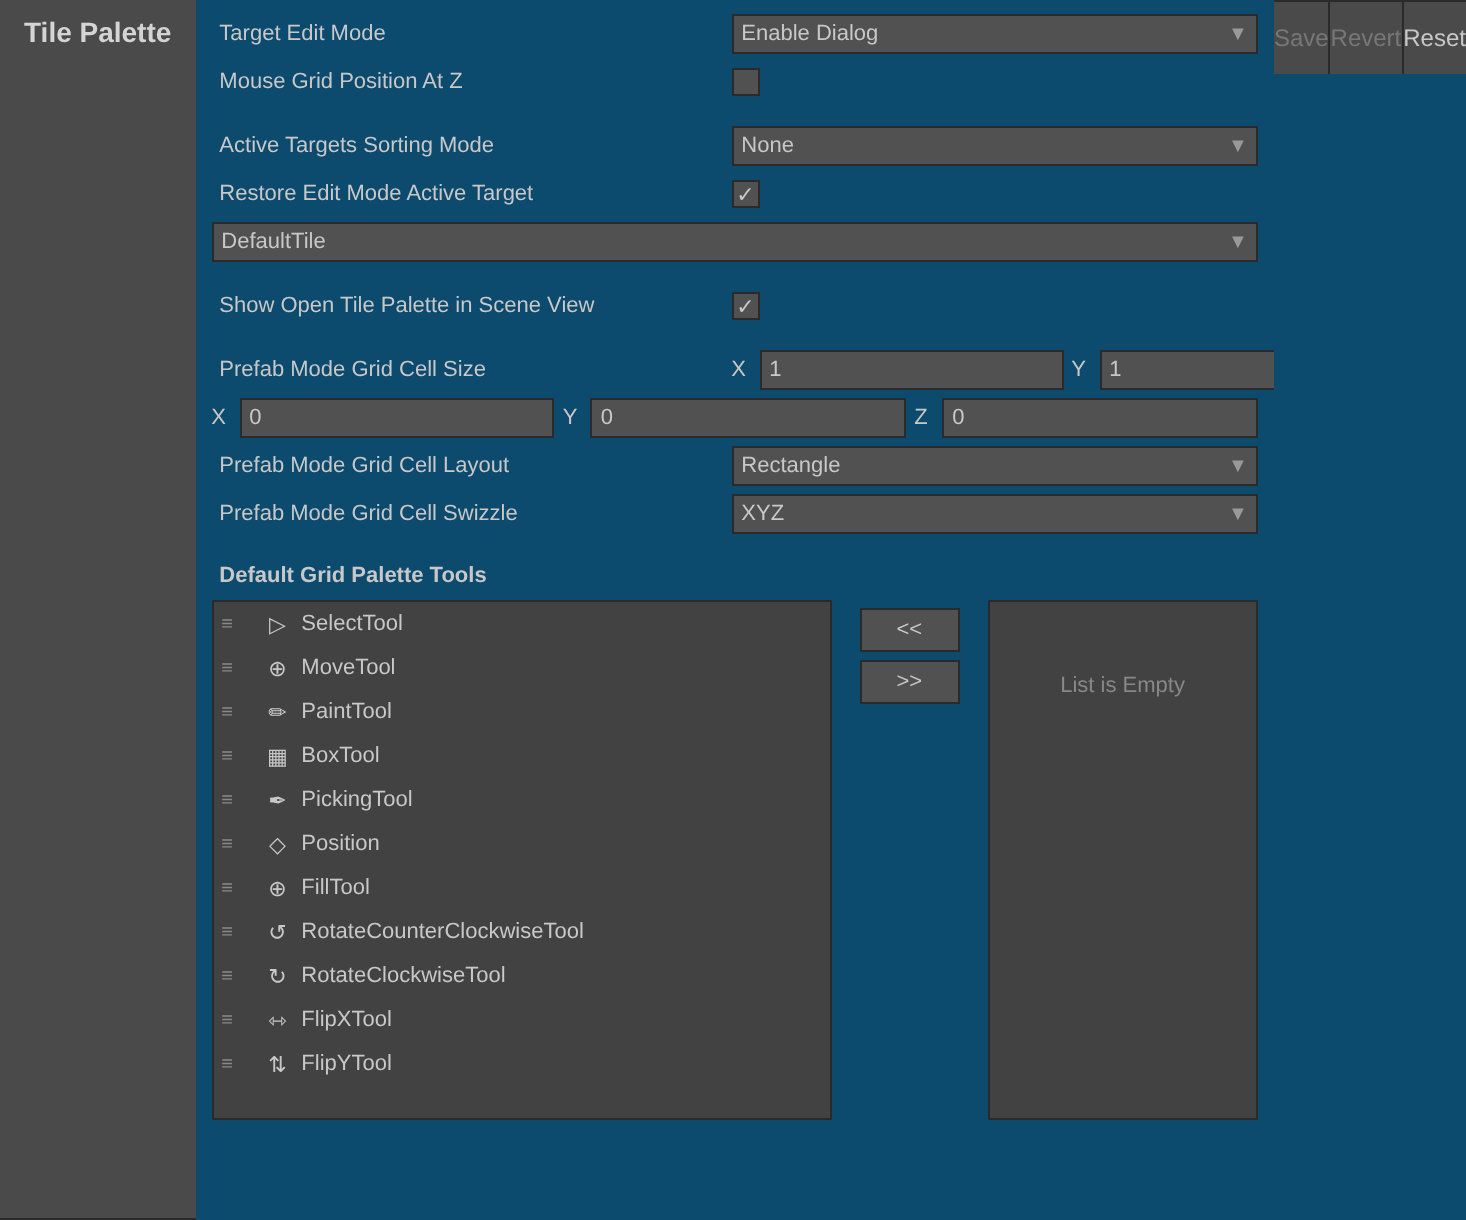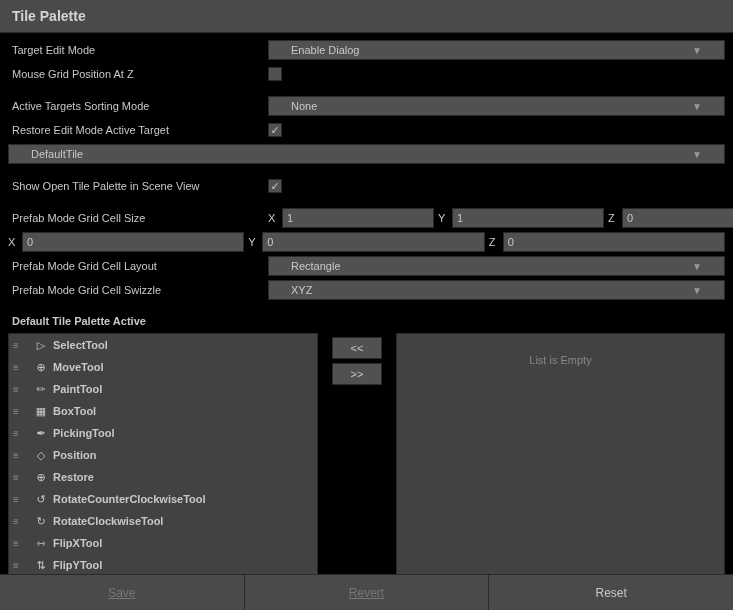--- a/index.html
+++ b/index.html
@@ -7,23 +7,23 @@
       background: #3c3c3c;
       font-family: Arial, sans-serif;
       font-size: 12px;
       color: #c8c8c8;
       width: 733px;
       height: 610px;
       overflow: hidden;
     }
     .window {
       display: flex;
-      flex-direction: column;
+      flex-direction: row;
       height: 100%;
-      background: #000000;
+      background: #0c4a6e;
     }
     .title-bar {
       background: #4a4a4a;
       padding: 8px 12px;
       border-bottom: 1px solid #2a2a2a;
     }
     .title-bar h1 {
       font-size: 14px;
       font-weight: bold;
       color: #d4d4d4;
@@ -47,21 +47,21 @@
     }
     .form-value {
       flex: 1;
     }
     .dropdown {
       width: 100%;
       background: #515151;
       border: 1px solid #2a2a2a;
       color: #c8c8c8;
       font-size: 11px;
-      padding: 2px 22px;
+      padding: 2px 4px;
       display: flex;
       align-items: center;
       justify-content: space-between;
       height: 20px;
       cursor: pointer;
     }
     .dropdown-arrow {
       color: #999;
       font-size: 10px;
     }
@@ -140,21 +140,20 @@
       min-width: 16px;
     }
     .tool-icon {
       min-width: 16px;
       text-align: center;
       font-size: 11px;
     }
     .tool-name {
       font-size: 11px;
       color: #c8c8c8;
-      font-weight: bold;
     }
     .tools-controls {
       display: flex;
       flex-direction: column;
       gap: 4px;
       align-items: center;
       justify-content: flex-start;
       padding-top: 4px;
       flex: 0 0 70px;
     }
@@ -170,21 +169,21 @@
       align-items: center;
       justify-content: center;
     }
     .empty-panel {
       flex: 1;
       background: #424242;
       border: 1px solid #2a2a2a;
       display: flex;
       align-items: flex-start;
       justify-content: center;
-      padding-top: 20px;
+      padding-top: 36px;
       font-size: 11px;
       color: #888;
     }
     .footer {
       display: flex;
       border-top: 1px solid #2a2a2a;
       height: 36px;
     }
     .footer-btn {
       flex: 1;
@@ -195,21 +194,20 @@
       font-size: 12px;
       cursor: pointer;
       height: 36px;
     }
     .footer-btn:last-child {
       border-right: none;
     }
     .footer-btn:disabled {
       color: #777;
       cursor: default;
-      text-decoration: underline;
     }
   </style>
 </head>
 <body>
 
 <div class="window">
   <div class="title-bar">
     <h1>Tile Palette</h1>
   </div>
 
@@ -325,21 +323,21 @@
       <div class="form-value">
         <div class="dropdown">
           <span>XYZ</span>
           <span class="dropdown-arrow">▼</span>
         </div>
       </div>
     </div>
 
     <div class="separator"></div>
 
-    <div class="section-label">Default Tile Palette Active</div>
+    <div class="section-label">Default Grid Palette Tools</div>
 
     <div class="tools-area">
 
       <div class="tools-list">
 
       <div class="tool-item">
       <span class="tool-drag-handle">≡</span>
       <span class="tool-icon">▷</span>
       <span class="tool-name">SelectTool</span>
     </div>
@@ -364,21 +362,21 @@
       <span class="tool-name">PickingTool</span>
     </div>
           <div class="tool-item">
       <span class="tool-drag-handle">≡</span>
       <span class="tool-icon">◇</span>
       <span class="tool-name">Position</span>
     </div>
           <div class="tool-item">
       <span class="tool-drag-handle">≡</span>
       <span class="tool-icon">⊕</span>
-      <span class="tool-name">Restore</span>
+      <span class="tool-name">FillTool</span>
     </div>
           <div class="tool-item">
       <span class="tool-drag-handle">≡</span>
       <span class="tool-icon">↺</span>
       <span class="tool-name">RotateCounterClockwiseTool</span>
     </div>
           <div class="tool-item">
       <span class="tool-drag-handle">≡</span>
       <span class="tool-icon">↻</span>
       <span class="tool-name">RotateClockwiseTool</span>

